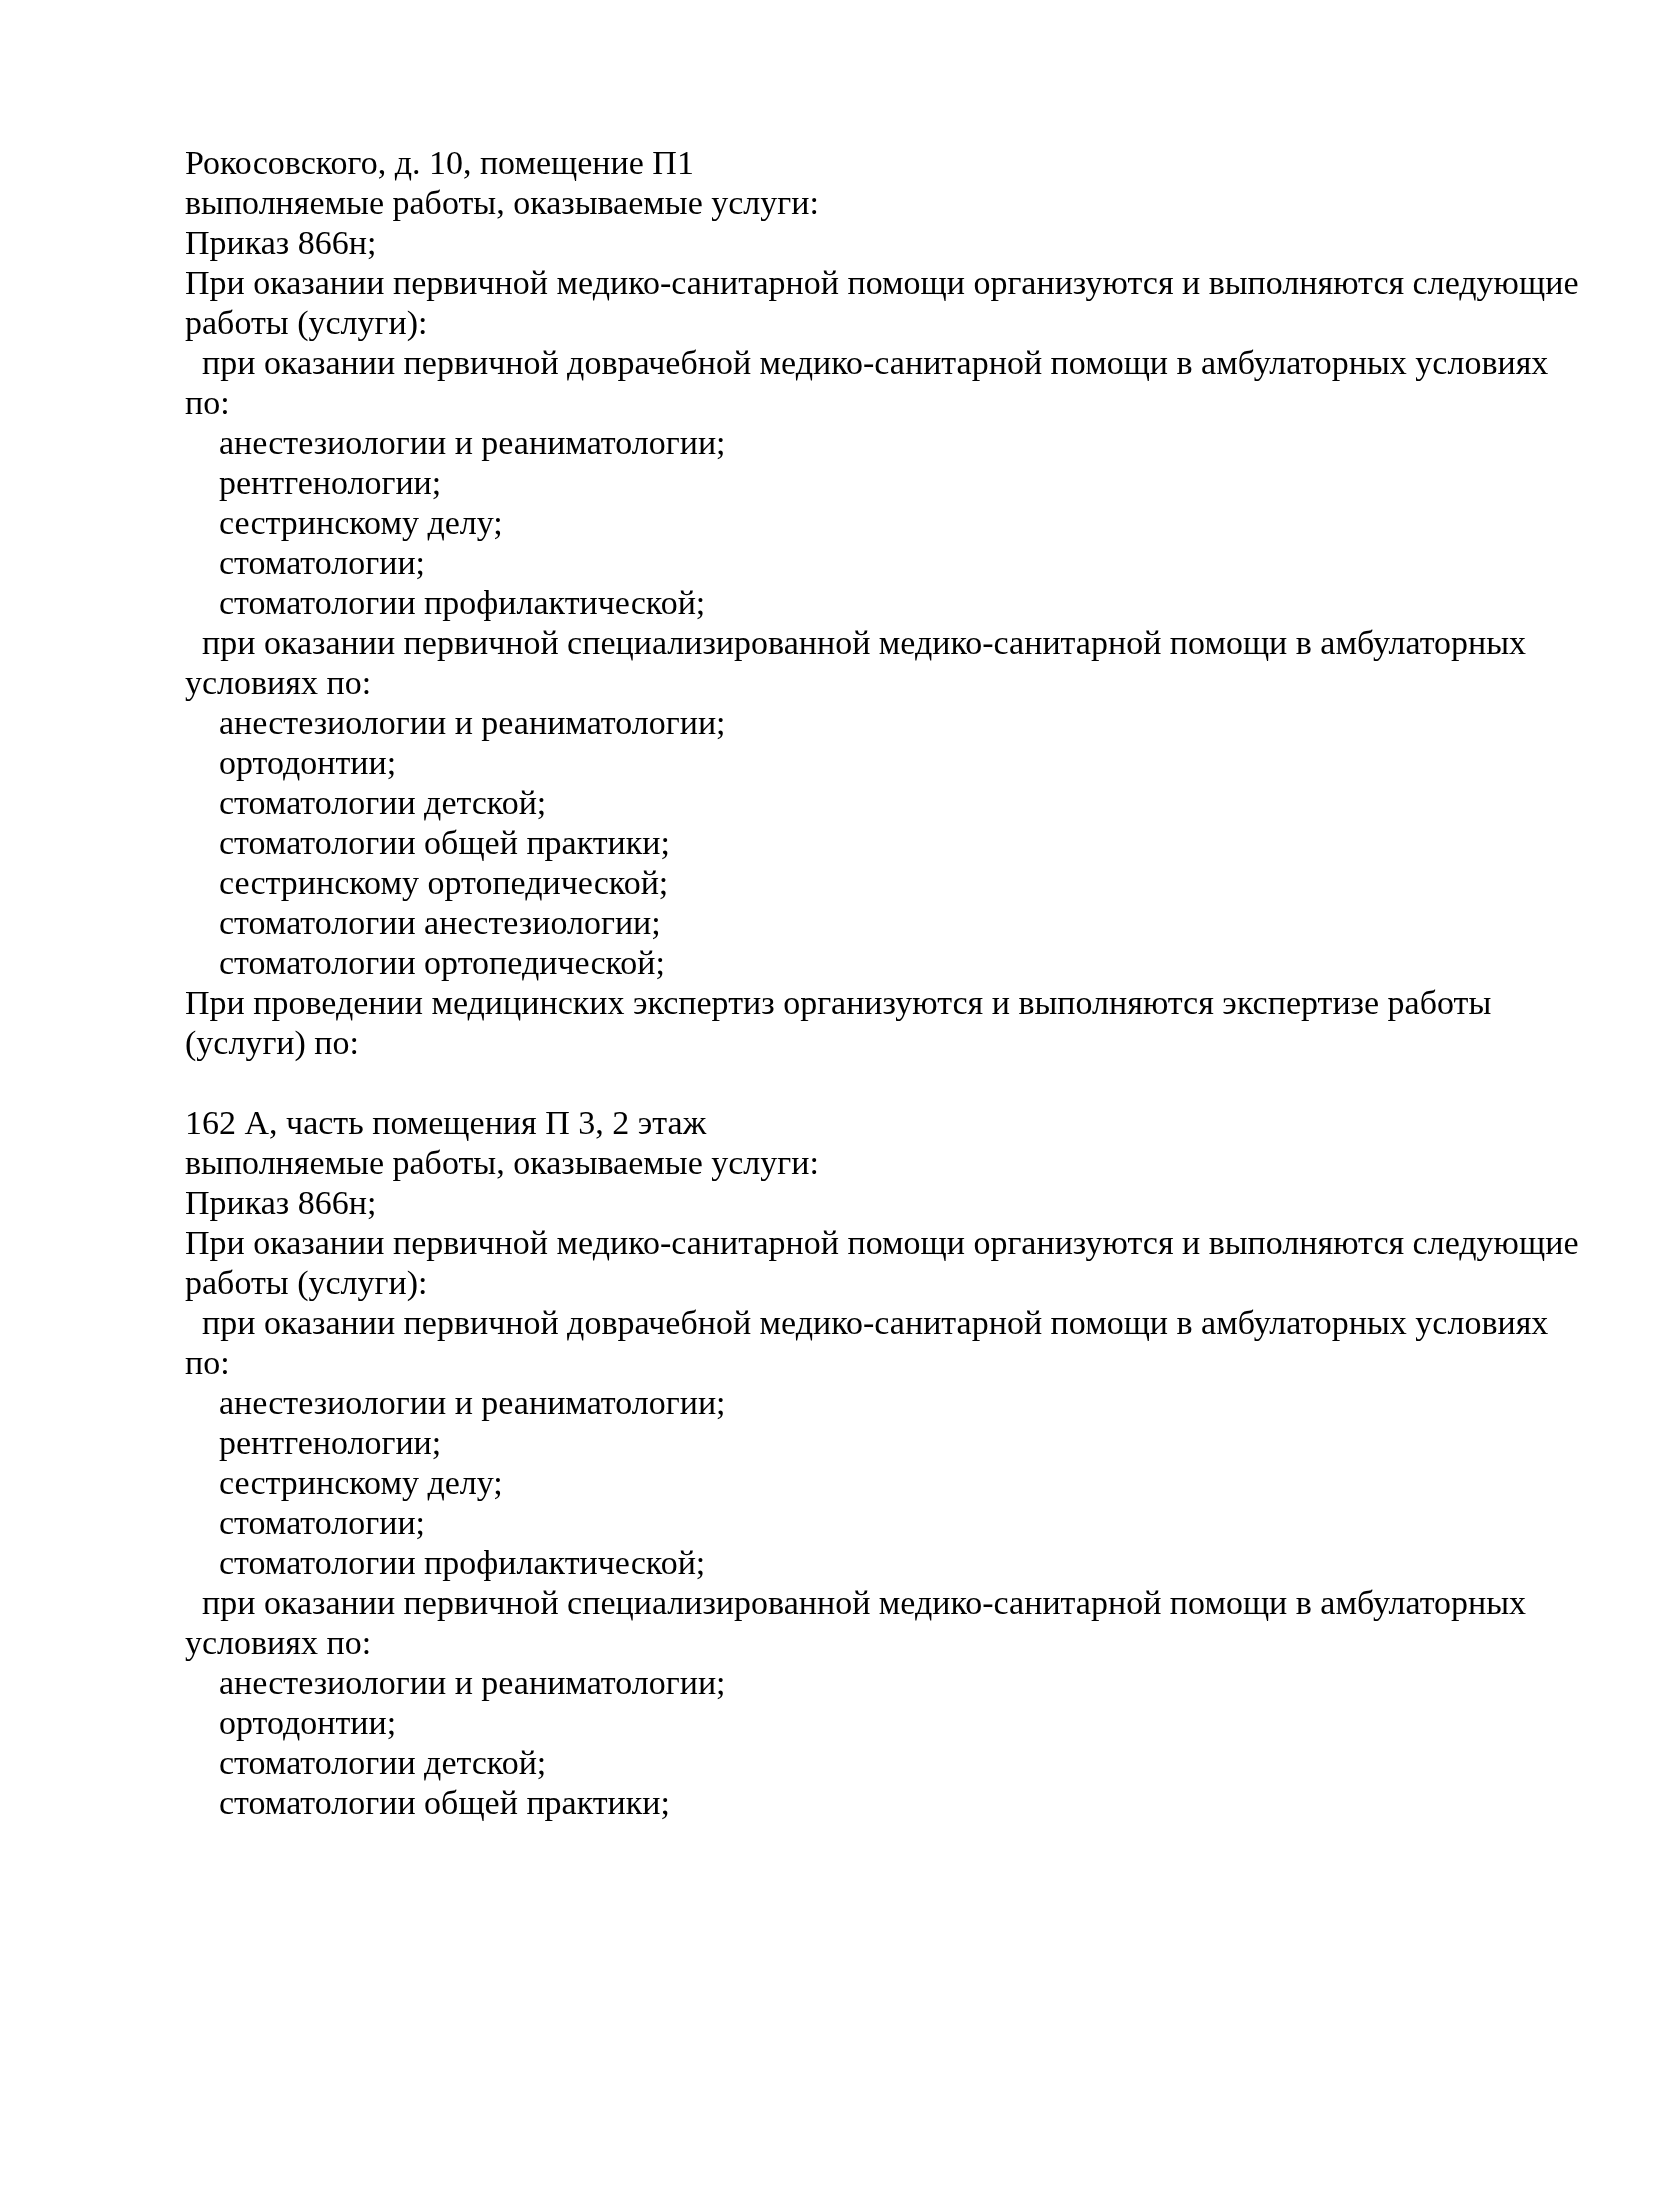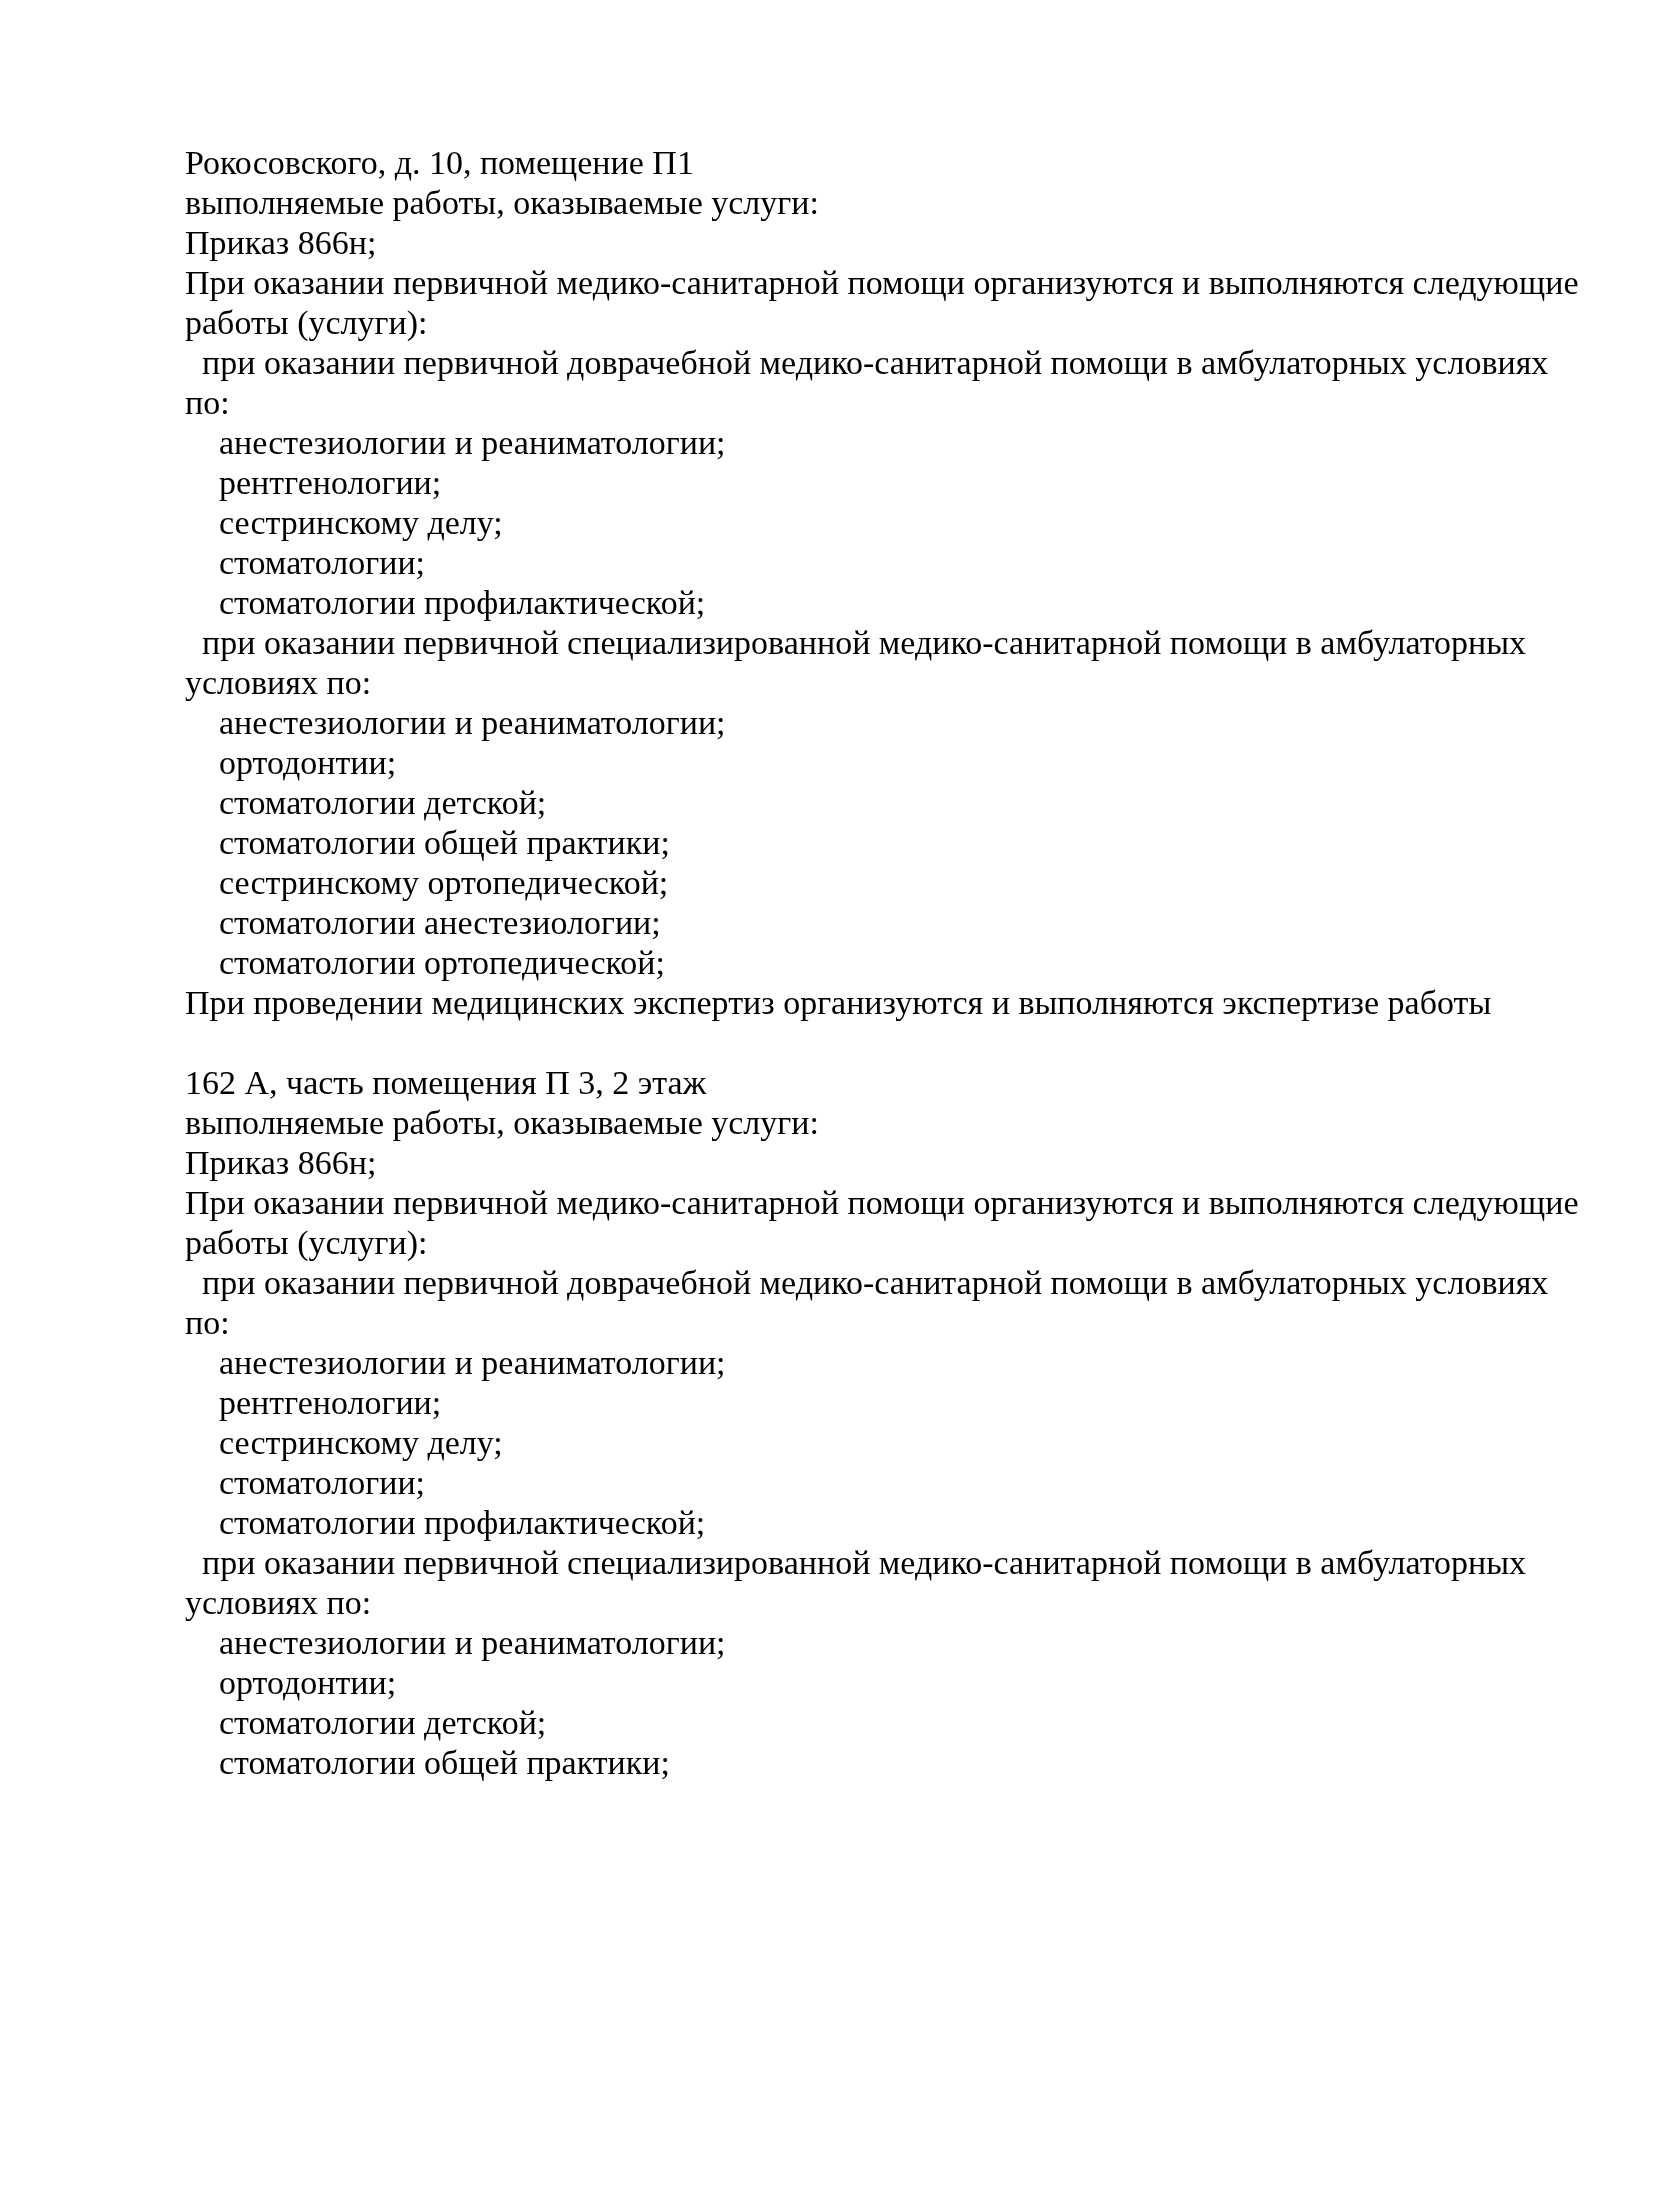--- a/index.html
+++ b/index.html
@@ -53,20 +53,21 @@
       <div class="line indent-1">при оказании первичной специализированной медико-санитарной помощи в амбулаторных</div>
       <div class="line indent-0">условиях по:</div>
       <div class="line indent-2">анестезиологии и реаниматологии;</div>
       <div class="line indent-2">ортодонтии;</div>
       <div class="line indent-2">стоматологии детской;</div>
       <div class="line indent-2">стоматологии общей практики;</div>
       <div class="line indent-2">сестринскому ортопедической;</div>
       <div class="line indent-2">стоматологии анестезиологии;</div>
       <div class="line indent-2">стоматологии ортопедической;</div>
       <div class="line indent-0">При проведении медицинских экспертиз организуются и выполняются экспертизе работы</div>
+      <div class="line indent-0">(услуги) по:</div>
       <div class="line indent-0"></div>
       <div class="line indent-0">162 А, часть помещения П 3, 2 этаж</div>
       <div class="line indent-0">выполняемые работы, оказываемые услуги:</div>
       <div class="line indent-0">Приказ 866н;</div>
       <div class="line indent-0">При оказании первичной медико-санитарной помощи организуются и выполняются следующие</div>
       <div class="line indent-0">работы (услуги):</div>
       <div class="line indent-1">при оказании первичной доврачебной медико-санитарной помощи в амбулаторных условиях</div>
       <div class="line indent-0">по:</div>
       <div class="line indent-2">анестезиологии и реаниматологии;</div>
       <div class="line indent-2">рентгенологии;</div>

